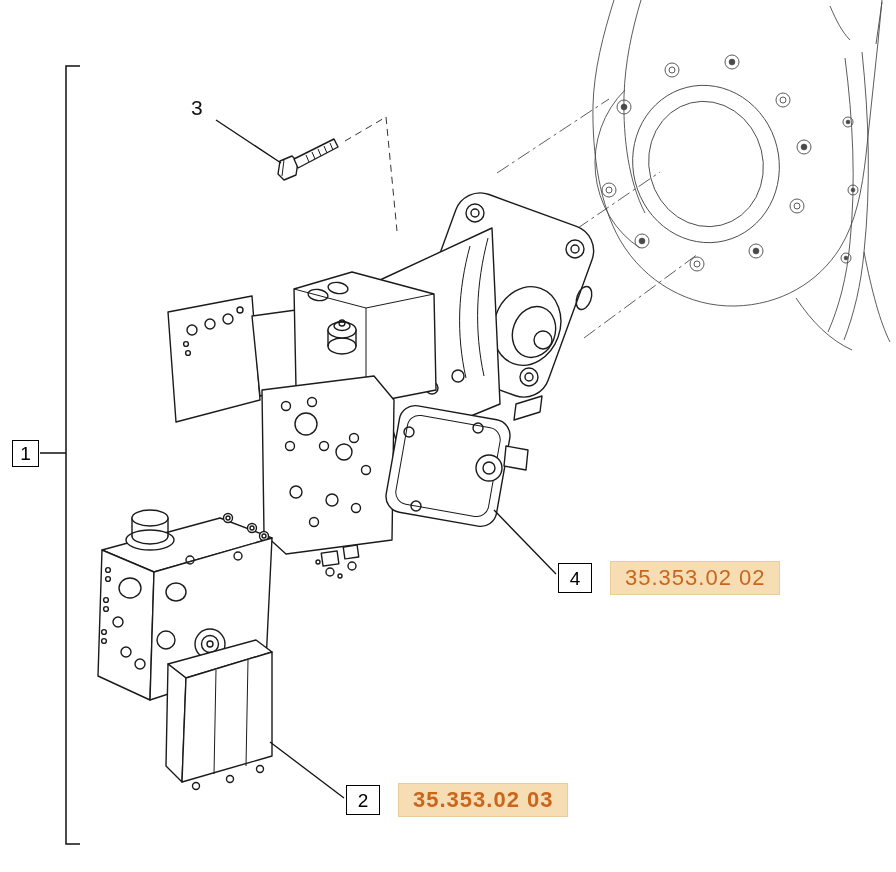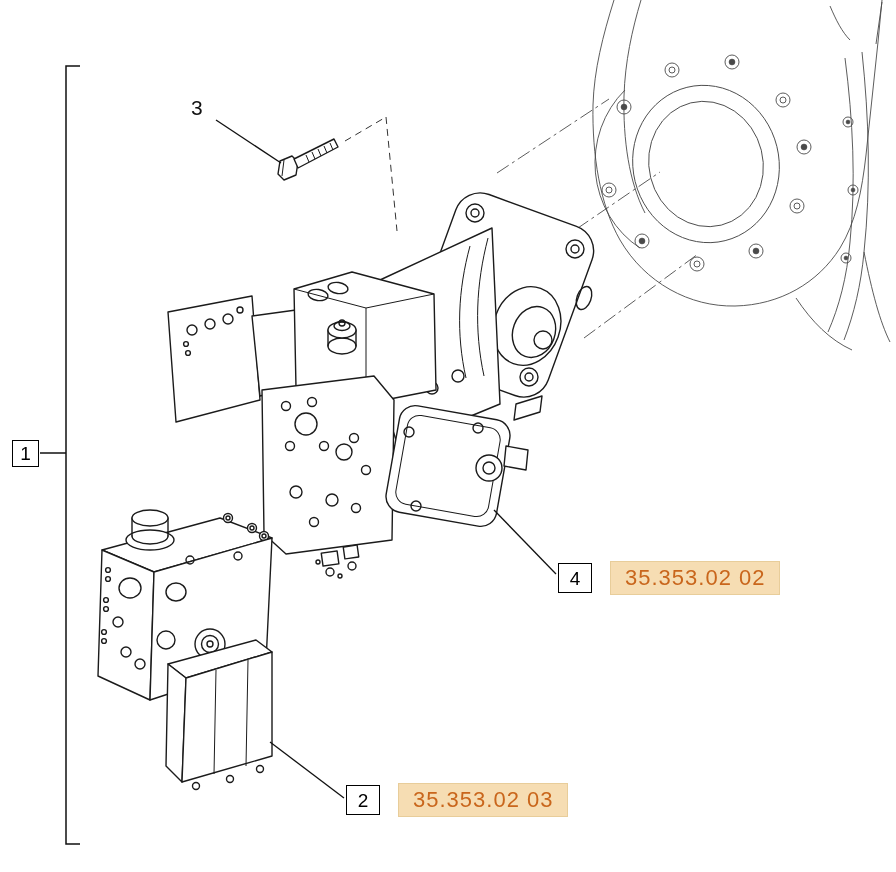--- a/index.html
+++ b/index.html
@@ -37,21 +37,21 @@
   .part-ref {
     position:absolute; display:flex; align-items:center;
     background:#f6ddb3; border:1px solid #e8cd9a; color:#c9661c;
     font-size:22px; letter-spacing:1px; padding:8px 14px; height:34px; line-height:1;
   }
   .c1 { left:12px;  top:440px; width:27px; height:27px; }
   .l3 { left:191px; top:97px; }
   .c4 { left:558px; top:563px; width:34px; height:30px; }
   .r4 { left:610px; top:561px; }
   .c2 { left:346px; top:785px; width:34px; height:30px; }
-  .r2 { left:398px; top:783px; }
+  .r2 { left:398px; top:783px;font-weight:bold; }
 </style>
 </head>
 <body>
 
 <div class="stage">
 
   <svg width="896" height="872" viewBox="0 0 896 872">
 
     <g>
       <path class="bg" d="M 614,0 C 603,35 594,70 593,105 C 592,155 600,205 620,240 C 645,283 690,307 735,306 C 780,305 818,283 840,248 C 856,222 862,190 866,155 L 878,42 L 882,0"></path>

